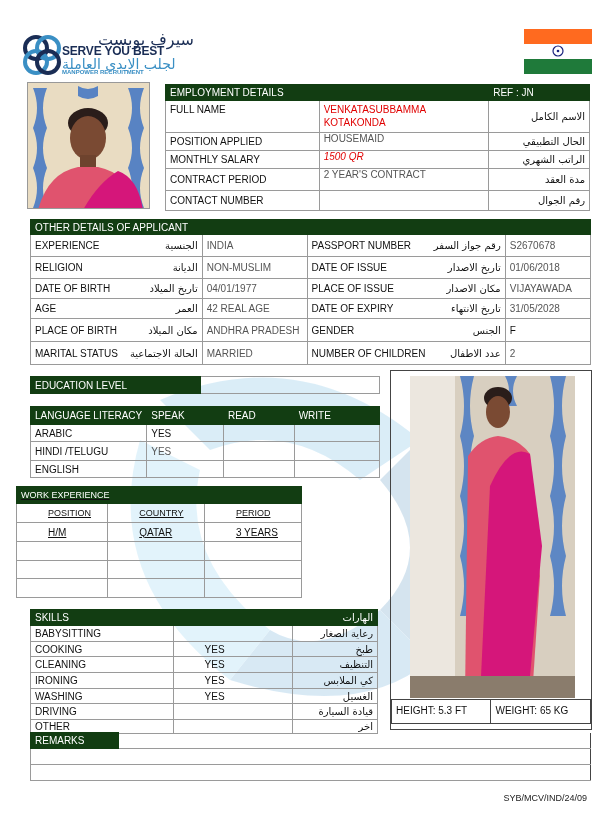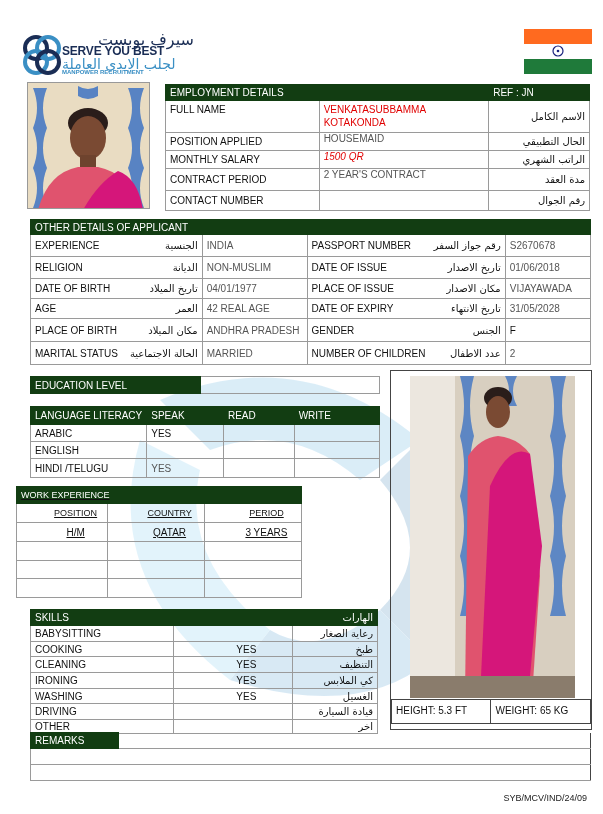--- a/index.html
+++ b/index.html
@@ -6,21 +6,21 @@
   body { width: 603px; height: 814px; background: #ffffff; position: relative; overflow: hidden;
          font-family: "Liberation Sans", sans-serif; color: #111; font-size: 10px; }
   .abs { position: absolute; }
   .green { background: #123d12; color: #fff; }
   .ar { direction: rtl; text-align: right; font-family: "DejaVu Sans", sans-serif; }
   table { border-collapse: collapse; position: absolute; background: transparent; }
   td { border: 1px solid #9a9a9a; padding: 0 4px; font-size: 10px; vertical-align: middle; white-space: nowrap; }
   .hdr td { border-color: #123d12; margin-left: 32px; }
   .val { color: #555; }
   .red { color: #e00000; font-weight: normal; }
-  .center { text-align: center; padding-left: 31px; }
+  .center { text-align: left; padding-left: 31px; }
 
   
   .wm { position: absolute; left: 100px; top: 360px; width: 420px; height: 340px; opacity: 0.18; z-index: 0; }
 
   
   .logo { left: 22px; top: 30px; width: 160px; height: 52px; }
   .logo-ar1 { left: 62px; top: 30px; font-size: 16px; color: #1a2d55; margin-left: 36px; }
   .logo-en { left: 62px; top: 44px; font-size: 12px; font-weight: bold; color: #1a2d55; letter-spacing: -0.2px; }
   .logo-ar2 { left: 62px; top: 56px; font-size: 14px; color: #3a8fc4; }
   .logo-sub { left: 62px; top: 69px; font-size: 6px; color: #3a8fc4; font-weight: bold; }
@@ -218,29 +218,29 @@
     <td class="green">SPEAK</td>
     <td class="green">READ</td>
     <td class="green">WRITE</td>
   </tr>
   <tr style="height:17px;">
     <td>ARABIC</td>
     <td>YES</td>
     <td></td>
     <td></td>
   </tr>
+  <tr style="height:19px;">
+    <td>HINDI /TELUGU</td>
+    <td class="val">YES</td>
+    <td></td>
+    <td></td>
+  </tr>
   <tr style="height:17px;">
     <td>ENGLISH</td>
     <td></td>
-    <td></td>
-    <td></td>
-  </tr>
-  <tr style="height:19px;">
-    <td>HINDI /TELUGU</td>
-    <td class="val">YES</td>
     <td></td>
     <td></td>
   </tr>
 </tbody>
   </table>
 
 <table style="left:16px;top:486px;width:286px;text-decoration:underline;">
   <colgroup>
       <col style="width:108px">
       <col style="width:119px">

